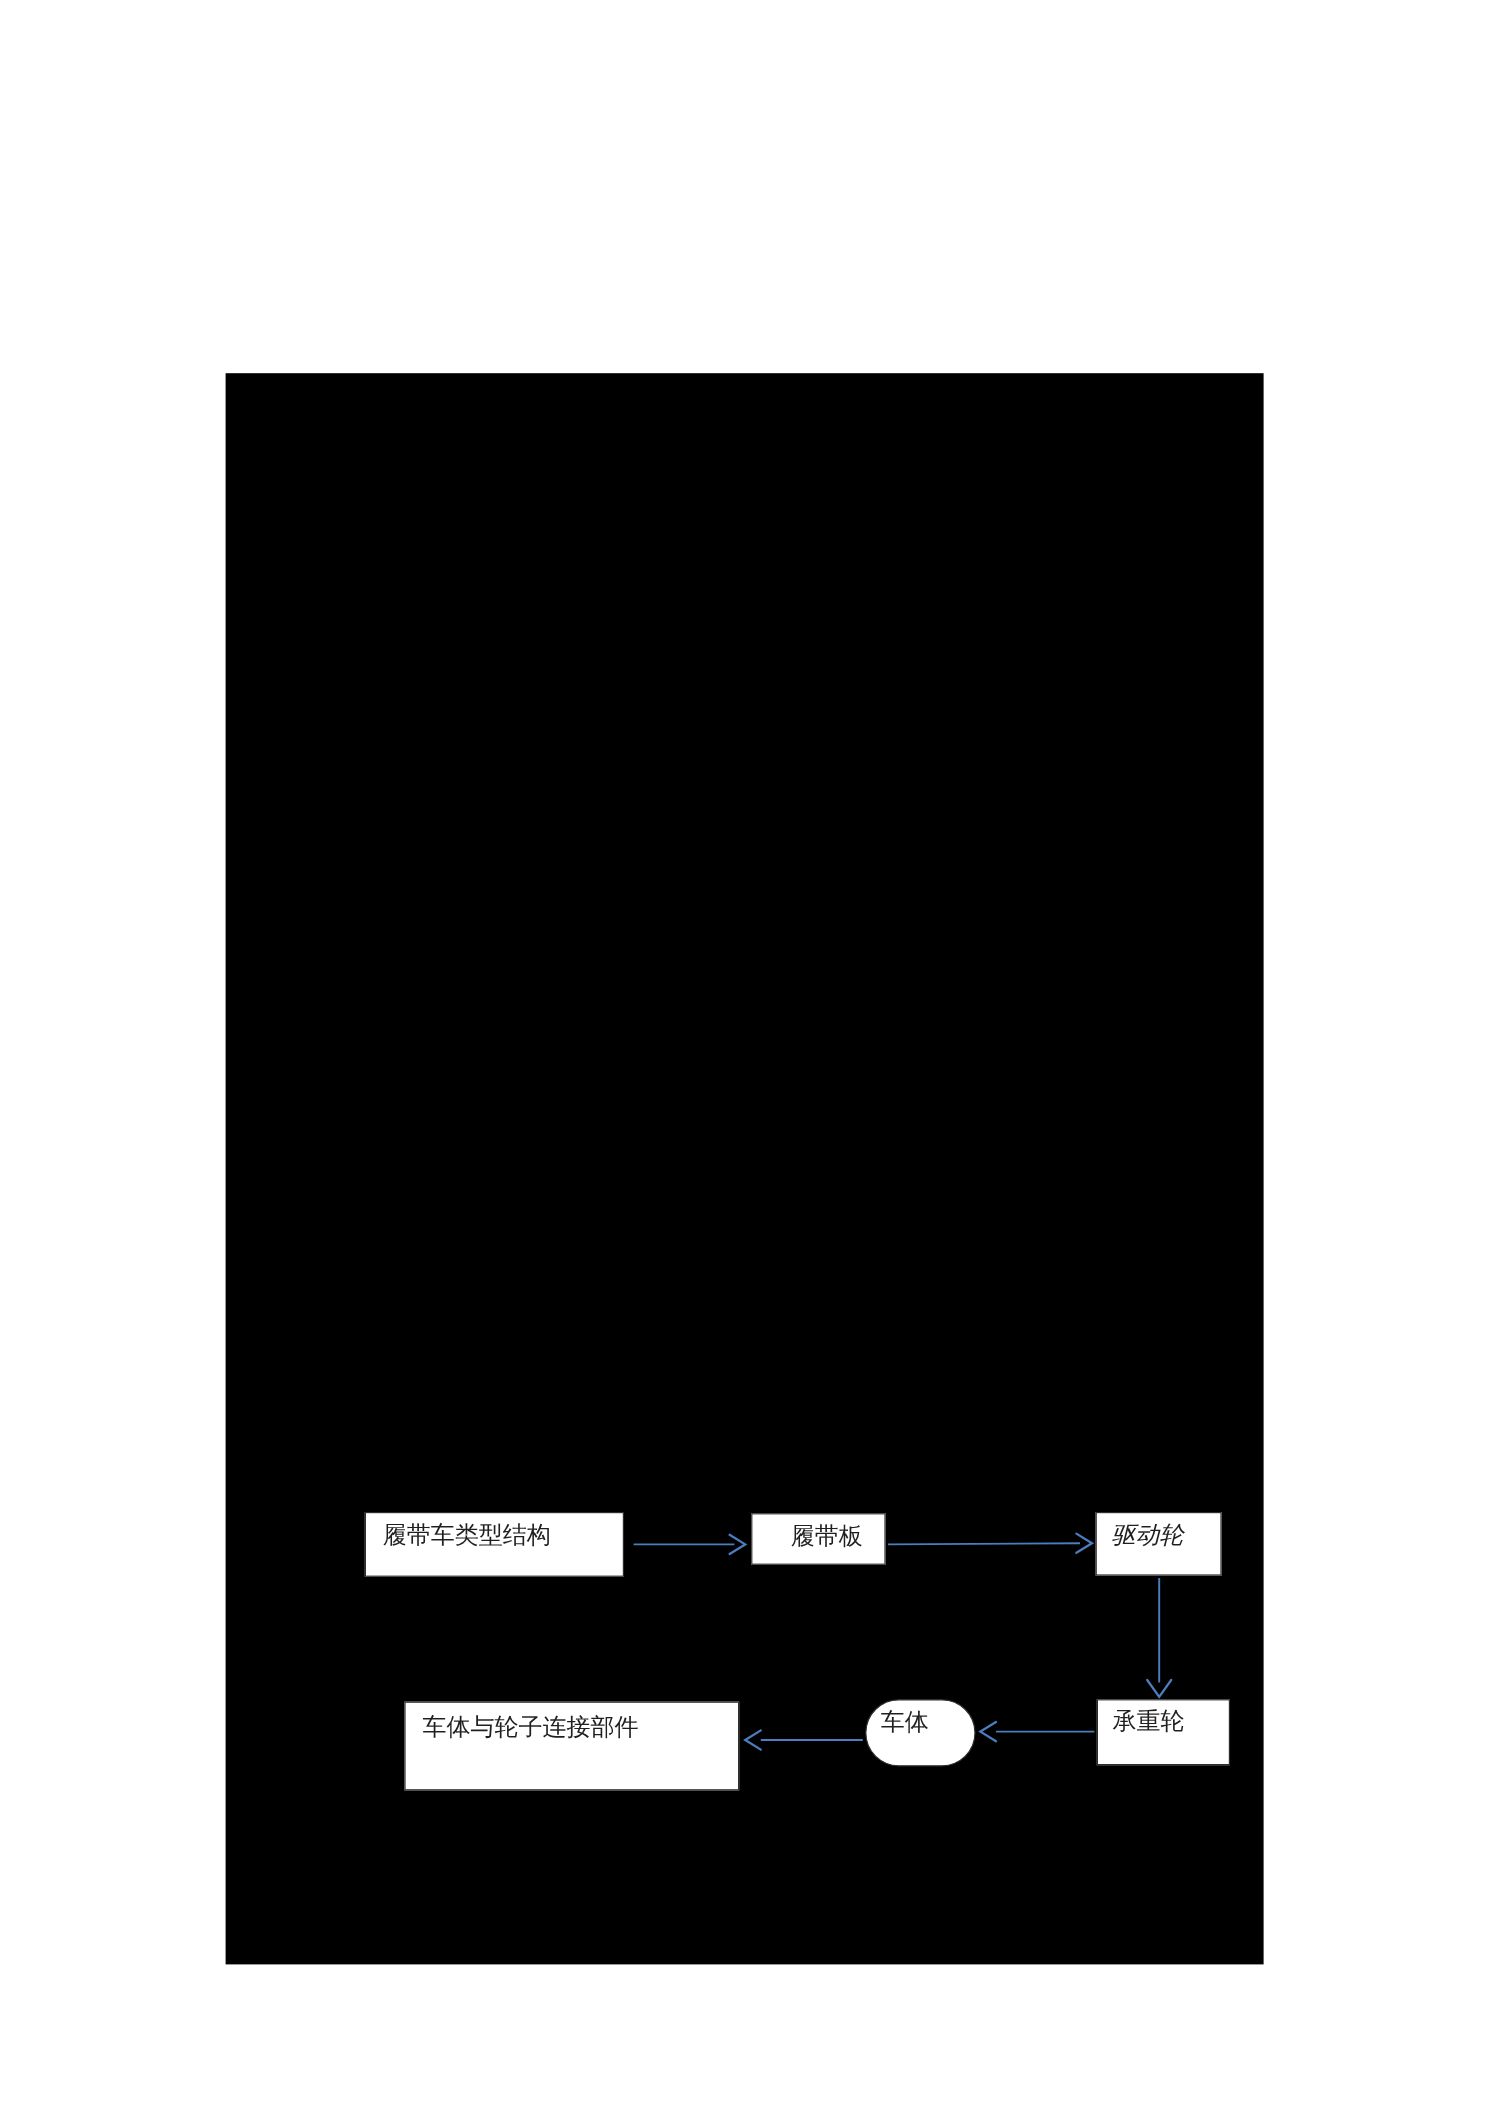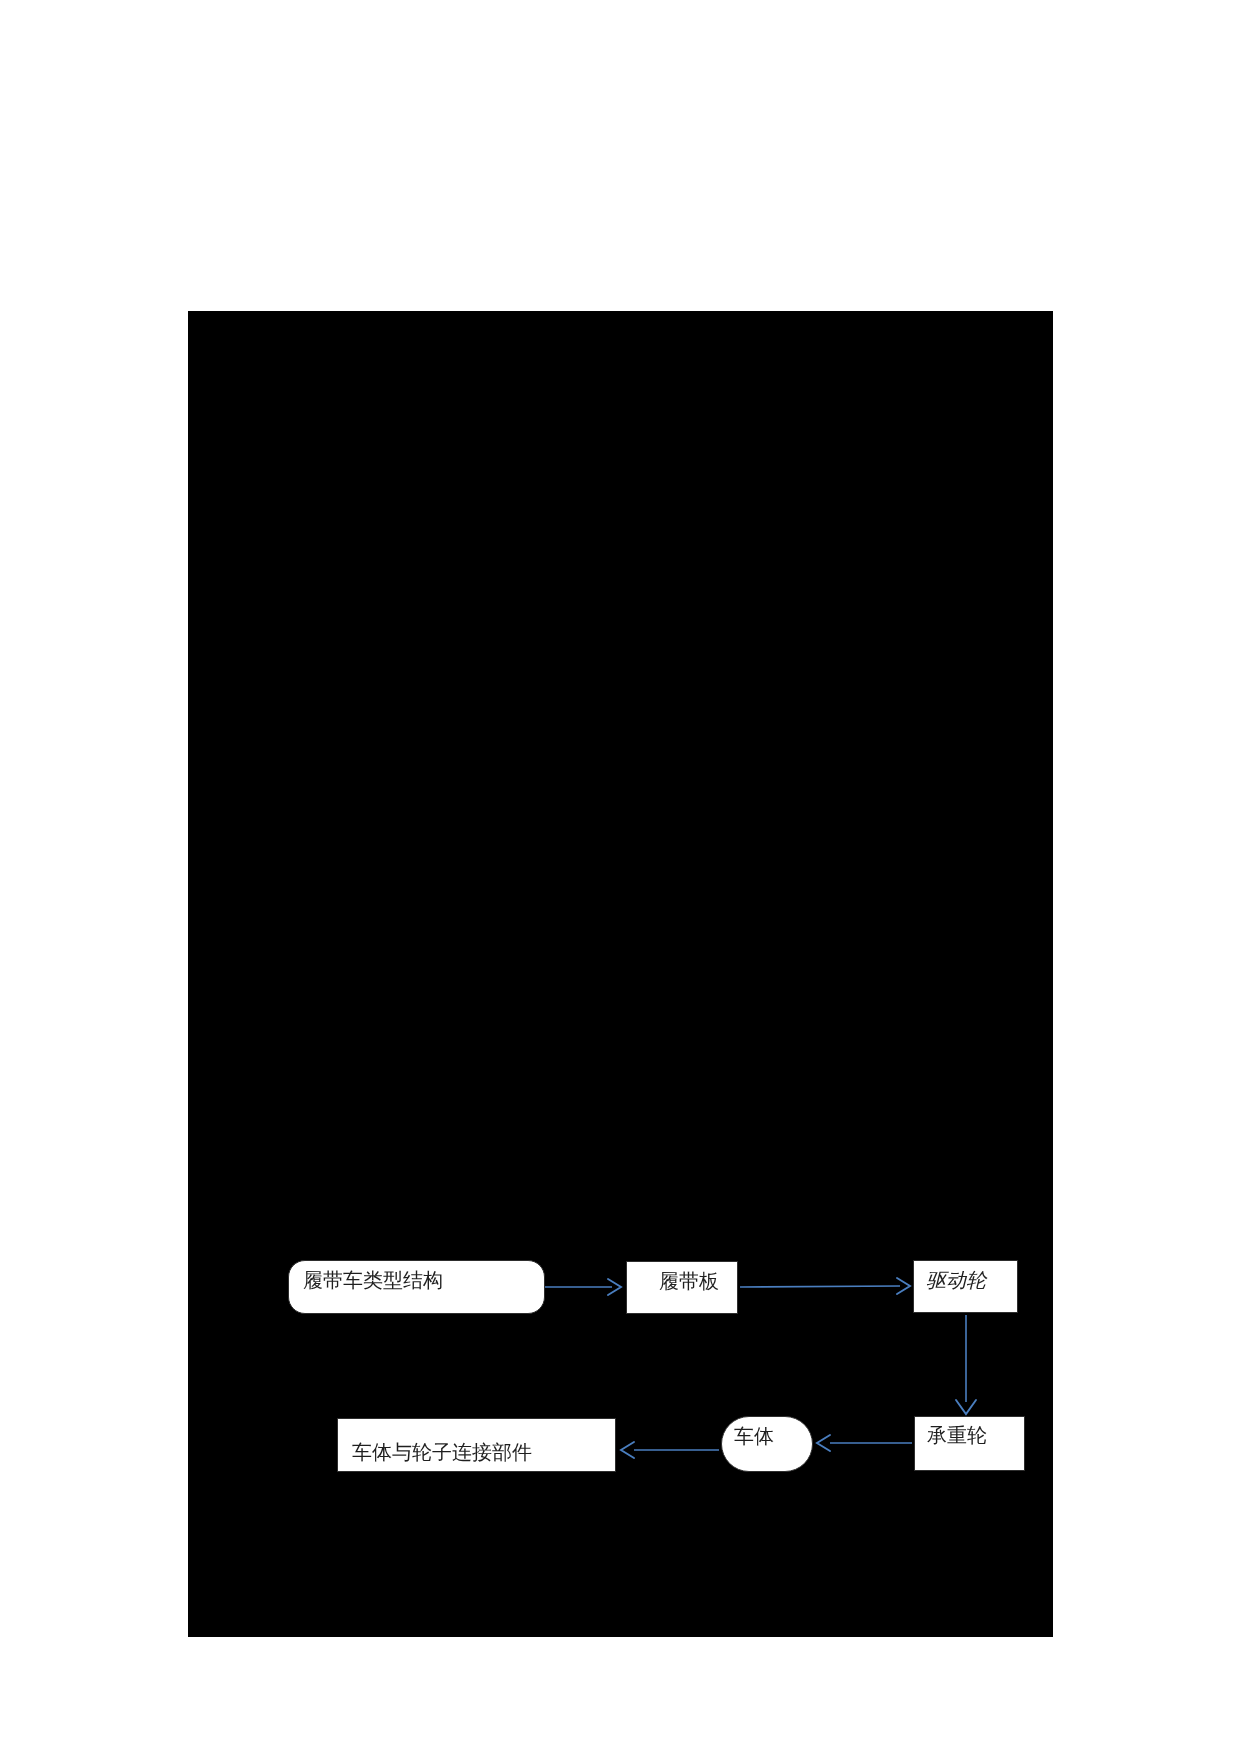--- a/index.html
+++ b/index.html
@@ -42,25 +42,25 @@
     background: #ffffff;
     border: 1.5px solid #2e2e2e;
     color: #1f1f1f;
     font-size: 20px;
     line-height: 1.15;
     padding: 8px 6px 0 14px;
     white-space: nowrap;
     overflow: hidden;
   }
   
-  .n-structure { left: 100px; top: 949px; width: 257px; height: 54px; border-radius: 17px; }
-  .n-trackplate { left: 438px; top: 950px; width: 112px; height: 53px; padding-left: 32px; }
+  .n-structure { left: 116px; top: 949px; width: 216px; height: 54px; }
+  .n-trackplate { left: 438px; top: 950px; width: 112px; height: 43px; padding-left: 32px; }
   .n-drivewheel { left: 725px; top: 949px; width: 105px; height: 53px; padding-left: 12px; font-style: italic; }
   
-  .n-connection { left: 149px; top: 1107px; width: 279px; height: 54px; padding-top: 22px; }
+  .n-connection { left: 149px; top: 1107px; width: 279px; height: 74px; padding-top: 10px; }
   .n-body { left: 533px; top: 1105px; width: 92px; height: 56px; padding-left: 12px; border-radius: 28px; }
   .n-roadwheel { left: 726px; top: 1105px; width: 111px; height: 55px; padding-left: 12px; font-family: Liberation Mono, monospace; }
 </style>
 </head>
 <body>
 
 <div class="page">
   <div class="black-area" style="background: rgb(0, 0, 0);">
 
     <svg class="arrows" viewBox="0 0 865 1326" xmlns="http://www.w3.org/2000/svg">

